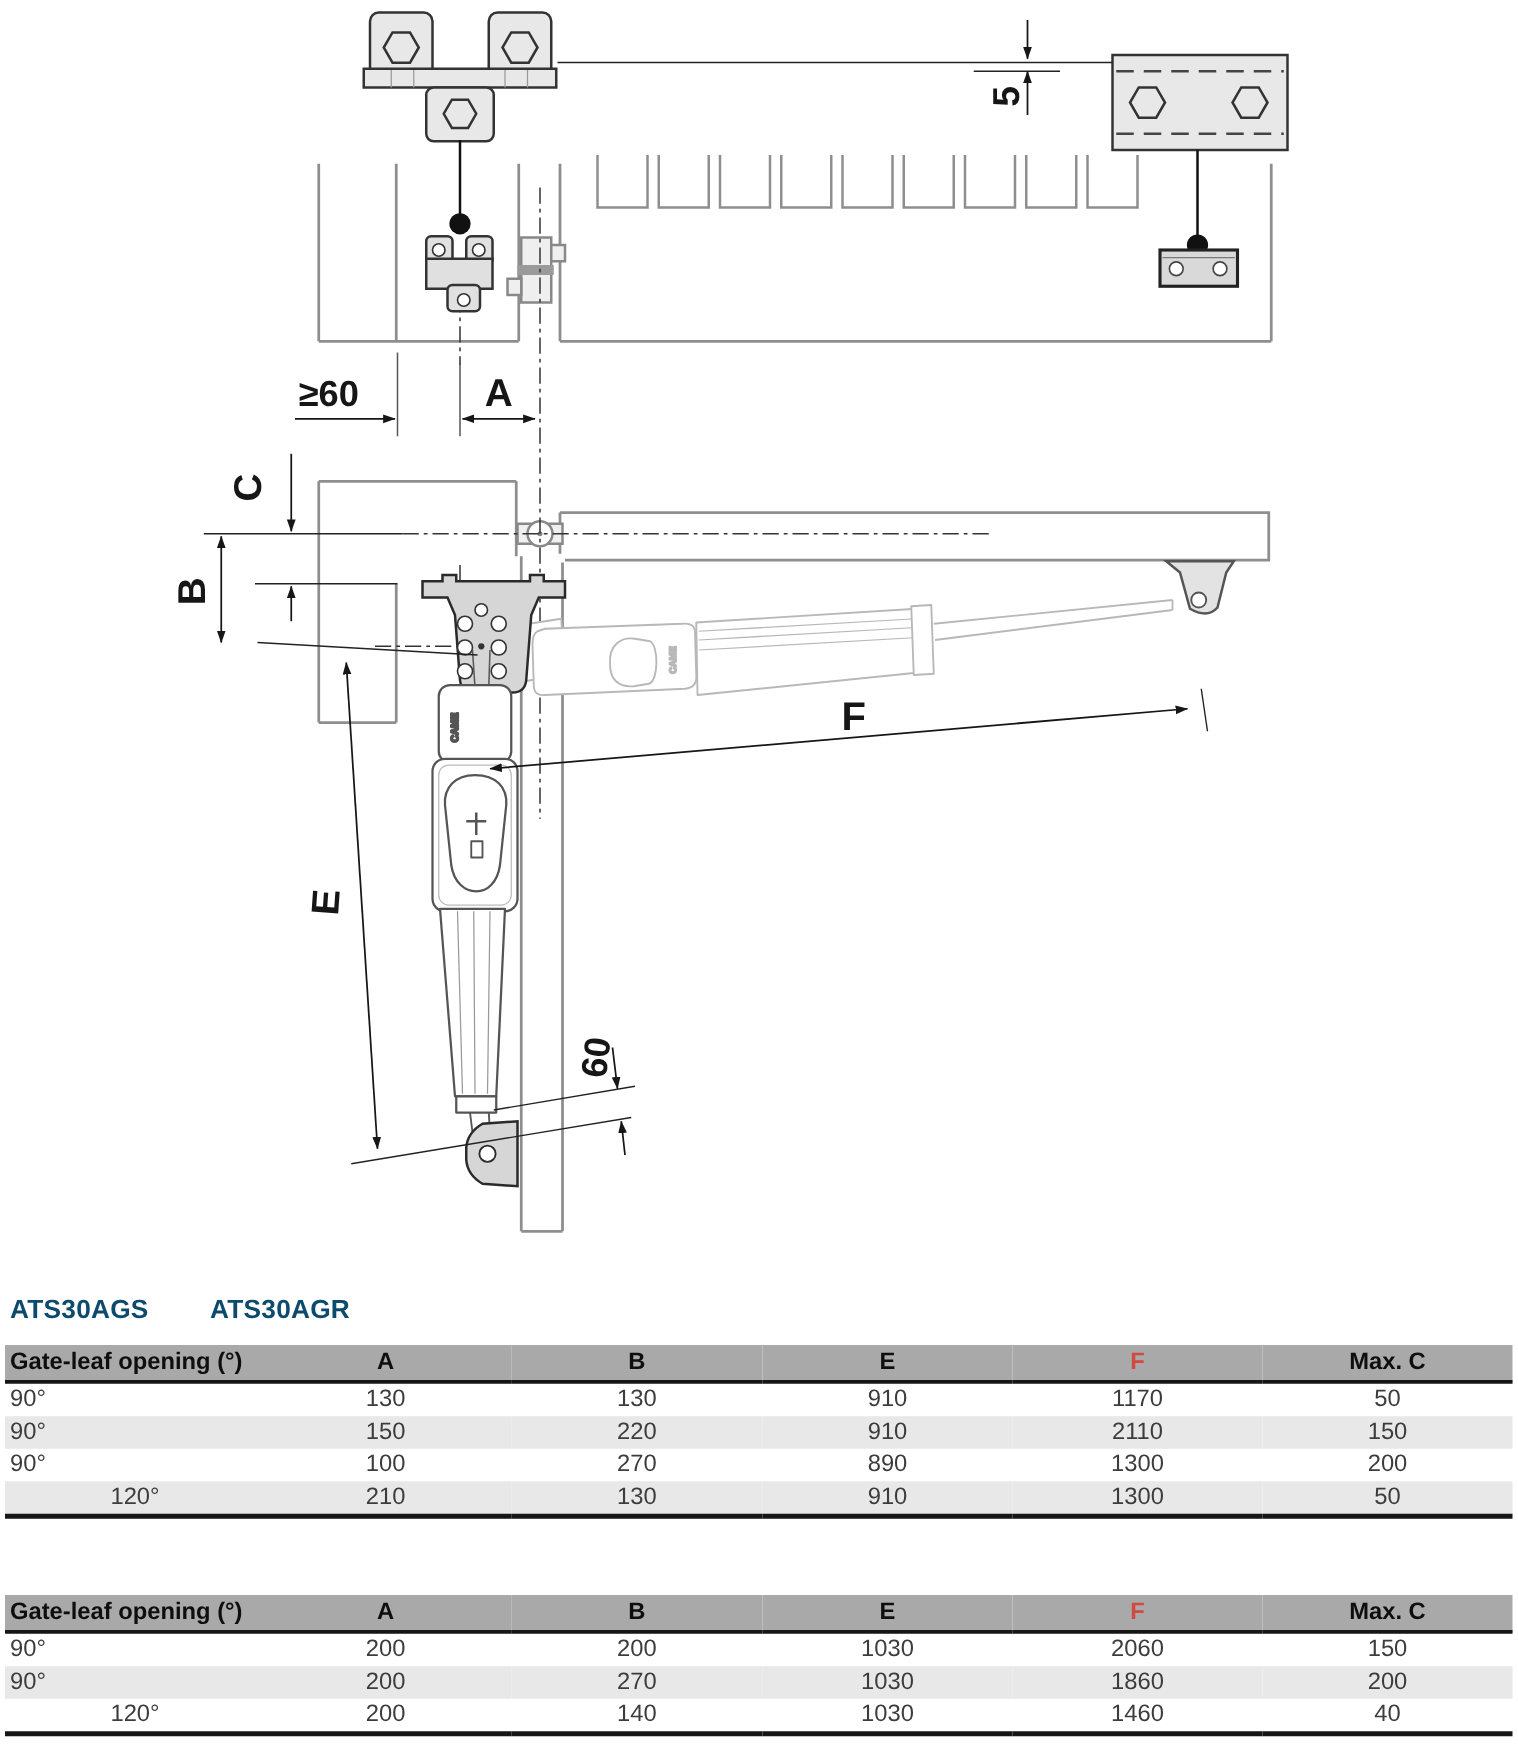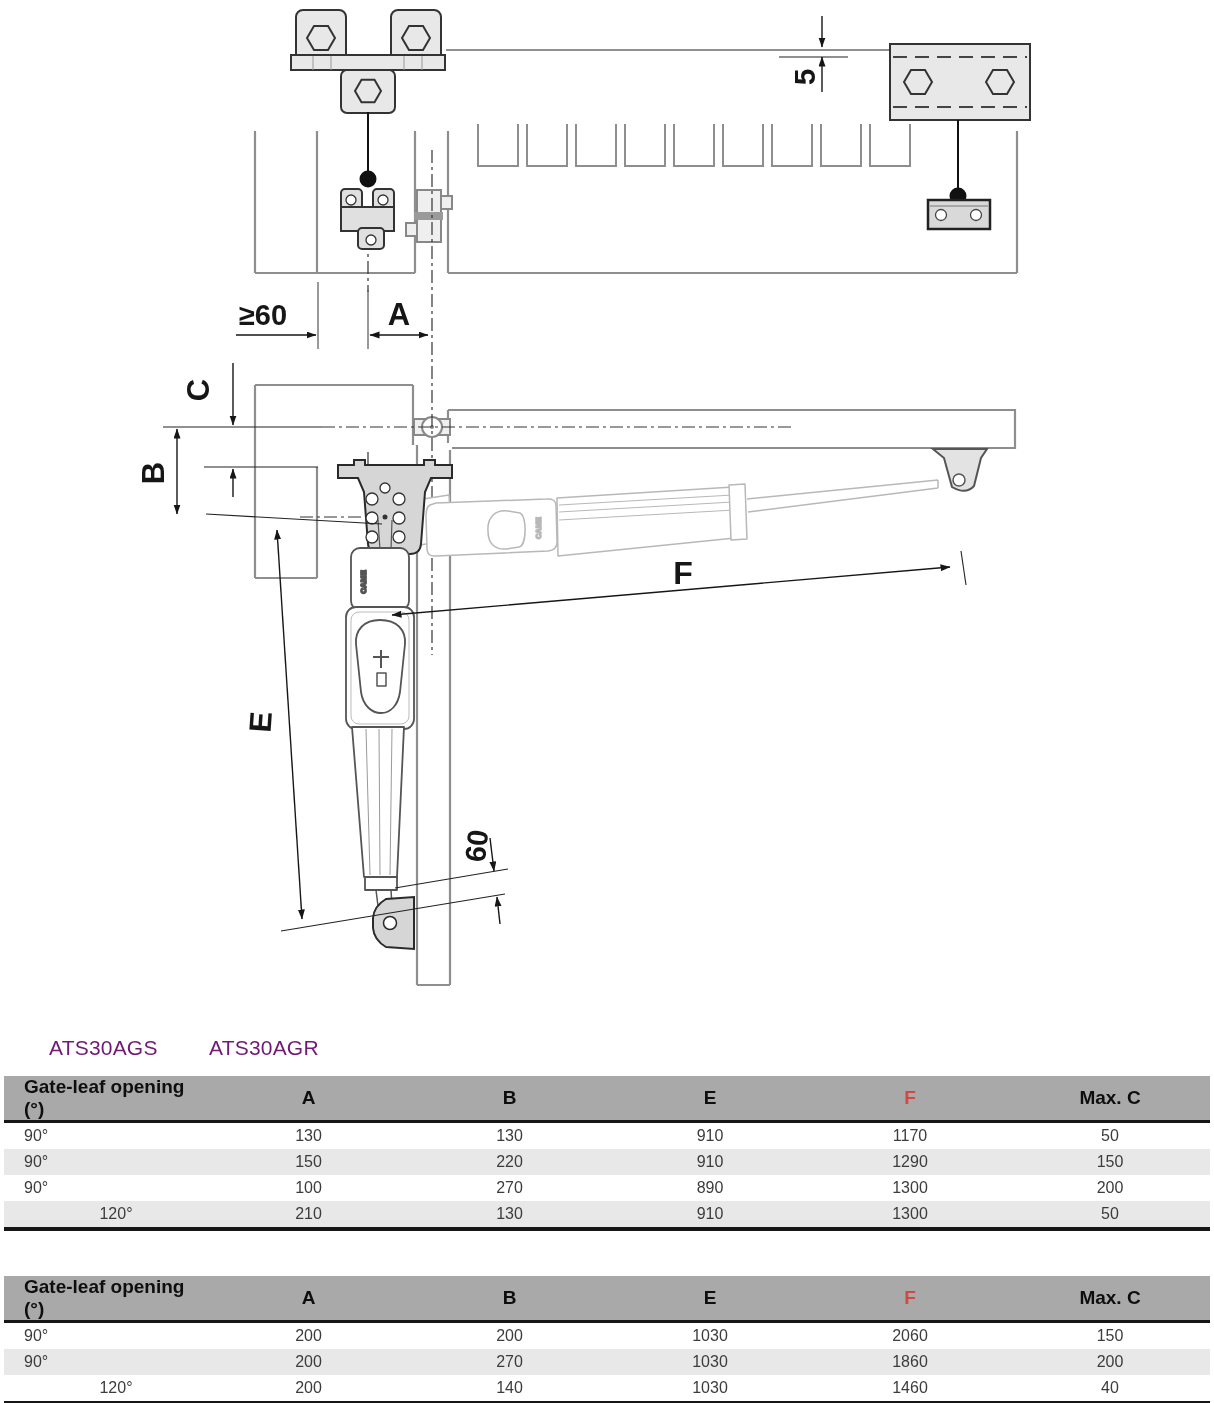--- a/index.html
+++ b/index.html
@@ -1,26 +1,26 @@
 <!DOCTYPE html>
 <html><head>
 <meta charset="utf-8">
 <style>
   html,body{margin:0;padding:0;background:#fff;}
   #stage{position:relative;width:1214px;height:1403px;background:#fff;
          font-family:"Liberation Sans",sans-serif;overflow:hidden;}
   #diagram{position:absolute;left:0;top:0;}
   .sec-titles{position:absolute;left:0;width:100%;height:26px;}
-  .sec-title{position:absolute;top:0;font-size:21px;font-weight:normal;color:#701a75;letter-spacing:.2px;margin-left:41px;}
+  .sec-title{position:absolute;top:0;font-size:21px;font-weight:bold;color:#0c4a6e;letter-spacing:.2px;}
   .t1{left:8px;} .t2{left:168px;}
   .spec-table{position:absolute;left:4px;right:4px;border-collapse:collapse;table-layout:fixed;width:1206px;}
   .spec-table th{background:#a9a9a9;color:#0e0e0e;font-size:19px;font-weight:bold;
                  height:28px;padding:0;border-bottom:3px solid #161616;}
-  .spec-table td{font-size:16px;color:#3c3c3c;height:26px;padding:0;}
-  .spec-table th:first-child,.spec-table td:first-child{text-align:left;padding-left:20px;}
+  .spec-table td{font-size:19px;color:#3c3c3c;height:26px;padding:0;}
+  .spec-table th:first-child,.spec-table td:first-child{text-align:left;padding-left:4px;}
   .spec-table th:not(:first-child),.spec-table td:not(:first-child){text-align:center;}
   .spec-table tbody tr:nth-child(even) td{background:#e8e8e8;}
   .spec-table tbody tr:last-child td{border-bottom:4px solid #161616;text-align:center;}
   .spec-table .f-col{color:#cf4a41;}
   .svgtext{font-family:"Liberation Sans",sans-serif;font-weight:bold;fill:#161616;}
   .brandtext{font-family:"Liberation Sans",sans-serif;font-weight:bold;}
 </style>
 </head>
 <body>
 
@@ -239,21 +239,21 @@
       <td>130</td>
       <td>910</td>
       <td>1170</td>
       <td>50</td>
     </tr>
     <tr>
       <td>90°</td>
       <td>150</td>
       <td>220</td>
       <td>910</td>
-      <td>1290</td>
+      <td>2110</td>
       <td>150</td>
     </tr>
     <tr>
       <td>90°</td>
       <td>100</td>
       <td>270</td>
       <td>890</td>
       <td>1300</td>
       <td>200</td>
     </tr>

